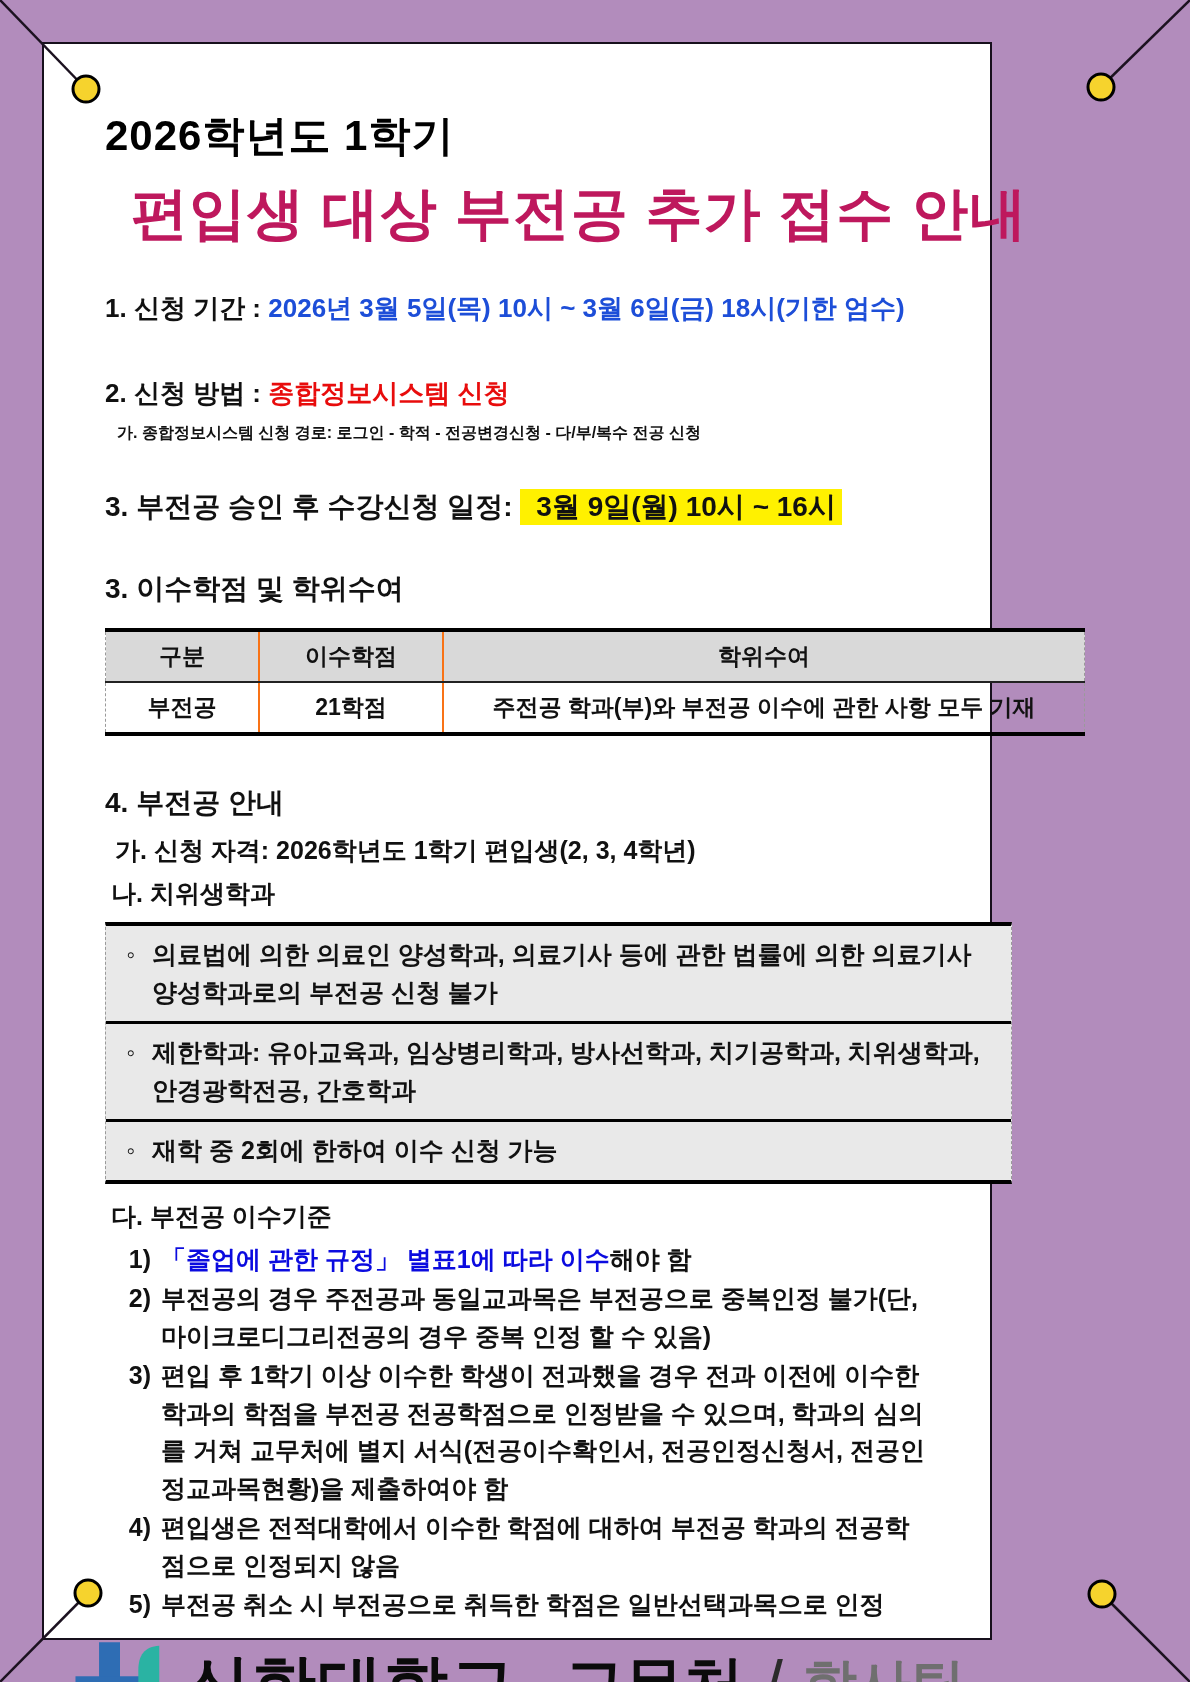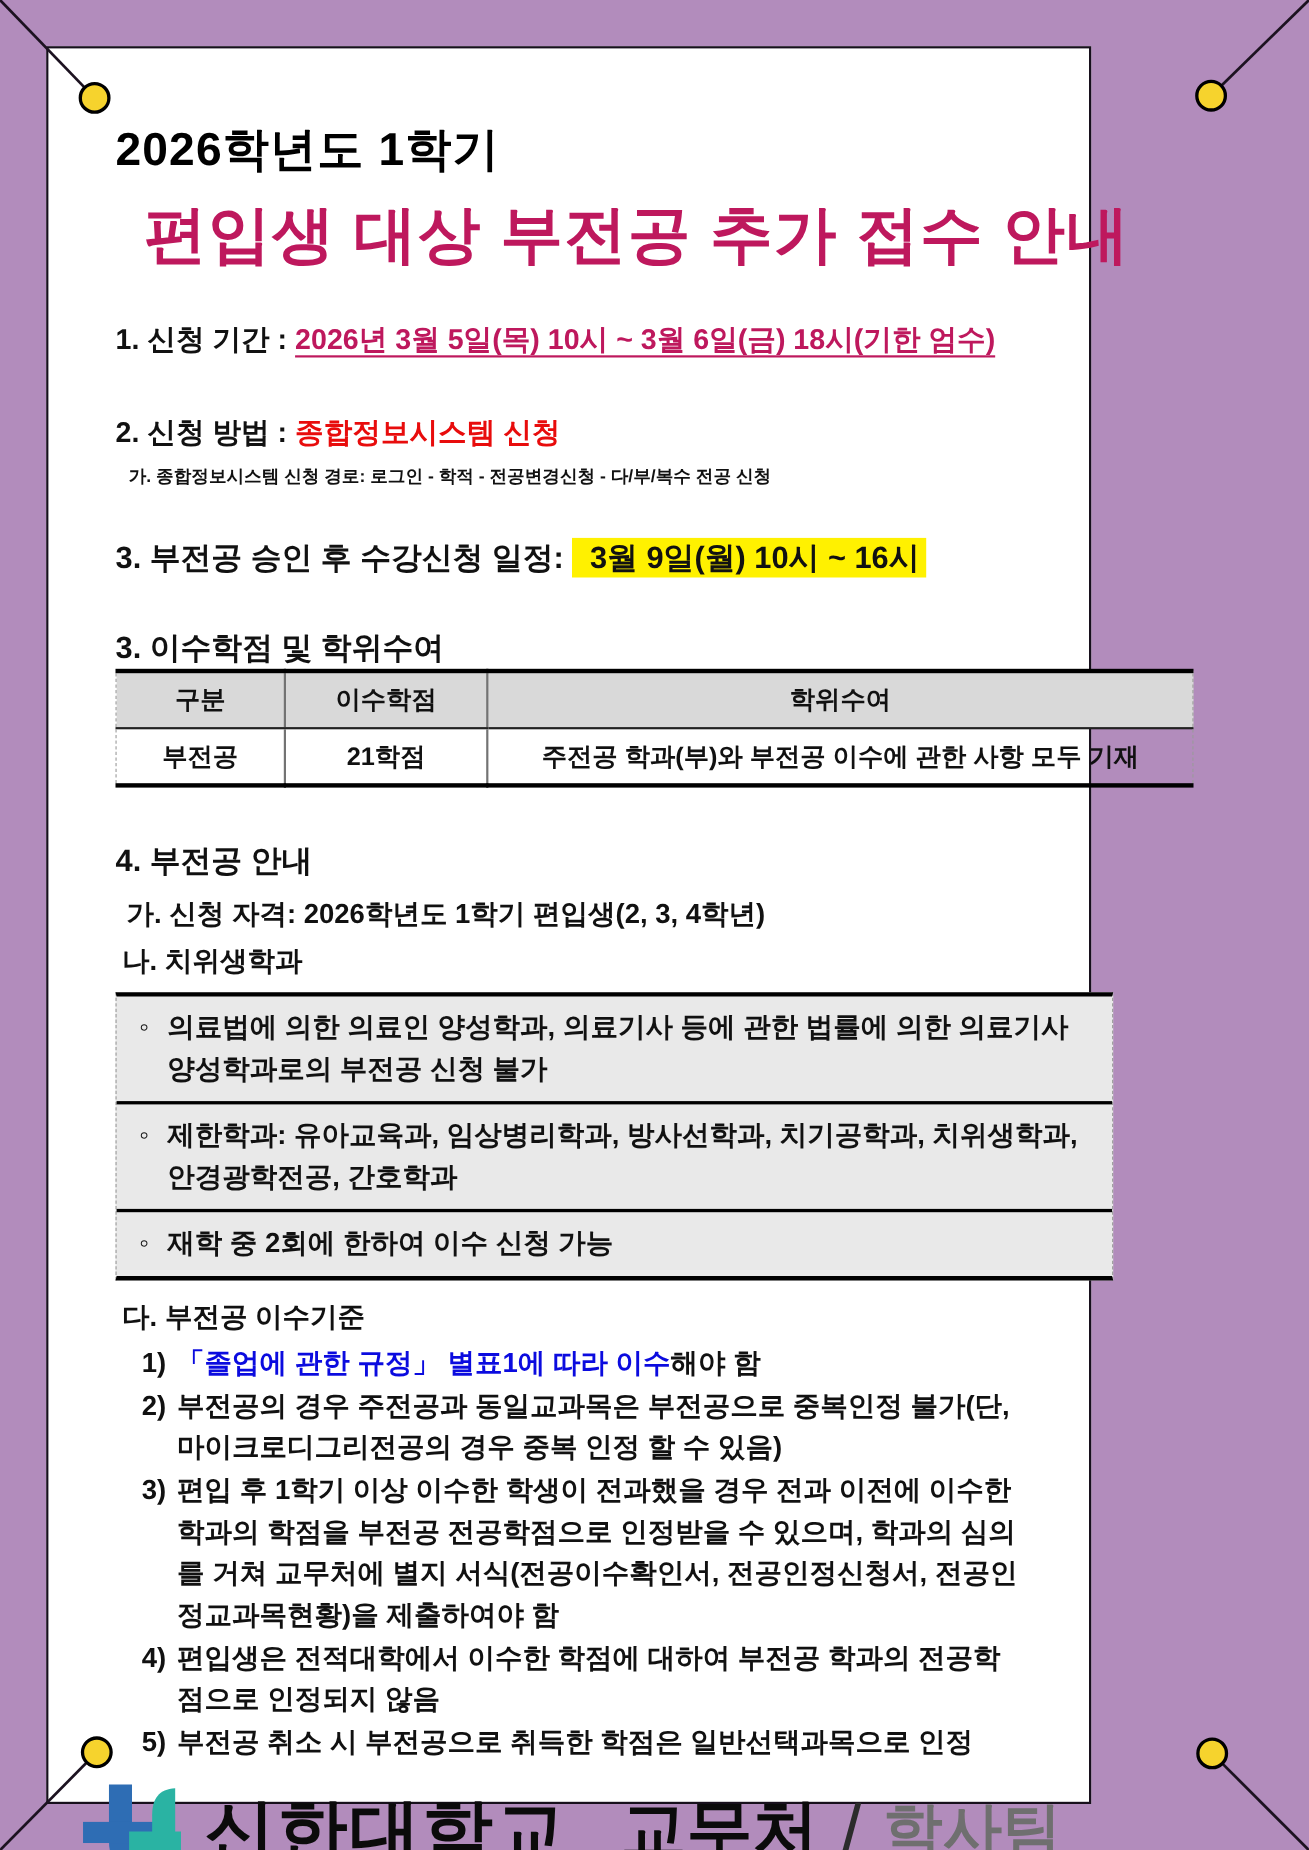--- a/index.html
+++ b/index.html
@@ -22,30 +22,30 @@
 
   
   .line{font-weight:700;color:#111}
   .s1{margin-top:38px;font-size:26px}
   .s2{margin-top:50px;font-size:26px}
   .s2sub{margin-top:12px;margin-left:12px;font-size:16px}
   .s3{margin-top:44px;font-size:28px}
   .h-light{font-weight:700;font-size:28px;color:#111}
   .h-credits{margin-top:44px}
   .h-minor{margin-top:48px}
-  .blue-link{color:#be185d;text-decoration:underline;text-decoration-thickness:2px;text-underline-offset:6px}
+  .blue-link{color:#1d4ed8;text-decoration-thickness:2px;text-underline-offset:6px}
   .red-text{color:#e80c0c}
   .hl{background:#fff100;padding:2px 6px 3px 16px}
 
   
-  .credits-table{width:980px;margin-top:0;border-collapse:collapse;
+  .credits-table{width:980px;margin-top:20px;border-collapse:collapse;
     border-top:4px solid #000;border-bottom:4px solid #000;
     border-left:1px dashed #9a9a9a;border-right:1px dashed #9a9a9a}
   .credits-table th,.credits-table td{
-    border-left:2px solid #737373;text-align:center;font-size:23px;font-weight:700;padding:9px 6px;color:#111}
+    border-left:2px solid #f97316;text-align:center;font-size:23px;font-weight:700;padding:9px 6px;color:#111}
   .credits-table th:first-child,.credits-table td:first-child{border-left:none}
   .credits-table th{background:#d9d9d9;border-bottom:2px solid #222}
   .col-gubun{width:140px}.col-credit{width:170px}
 
   
   .qual{margin-top:12px;margin-left:10px;font-size:25px}
   .note{margin-top:8px;margin-left:40px;font-size:25px}
   .rtitle{margin-top:10px;margin-left:6px;font-size:25px}
 
   .restrict-box{width:905px;margin-top:12px;background:#e9e9e9;

